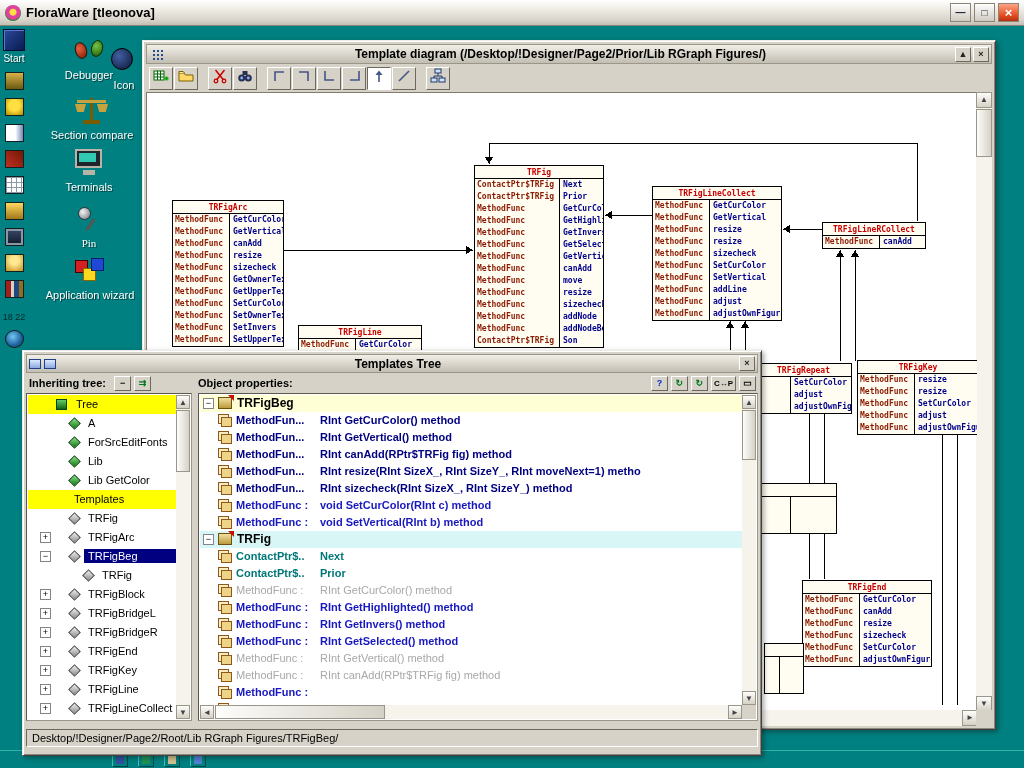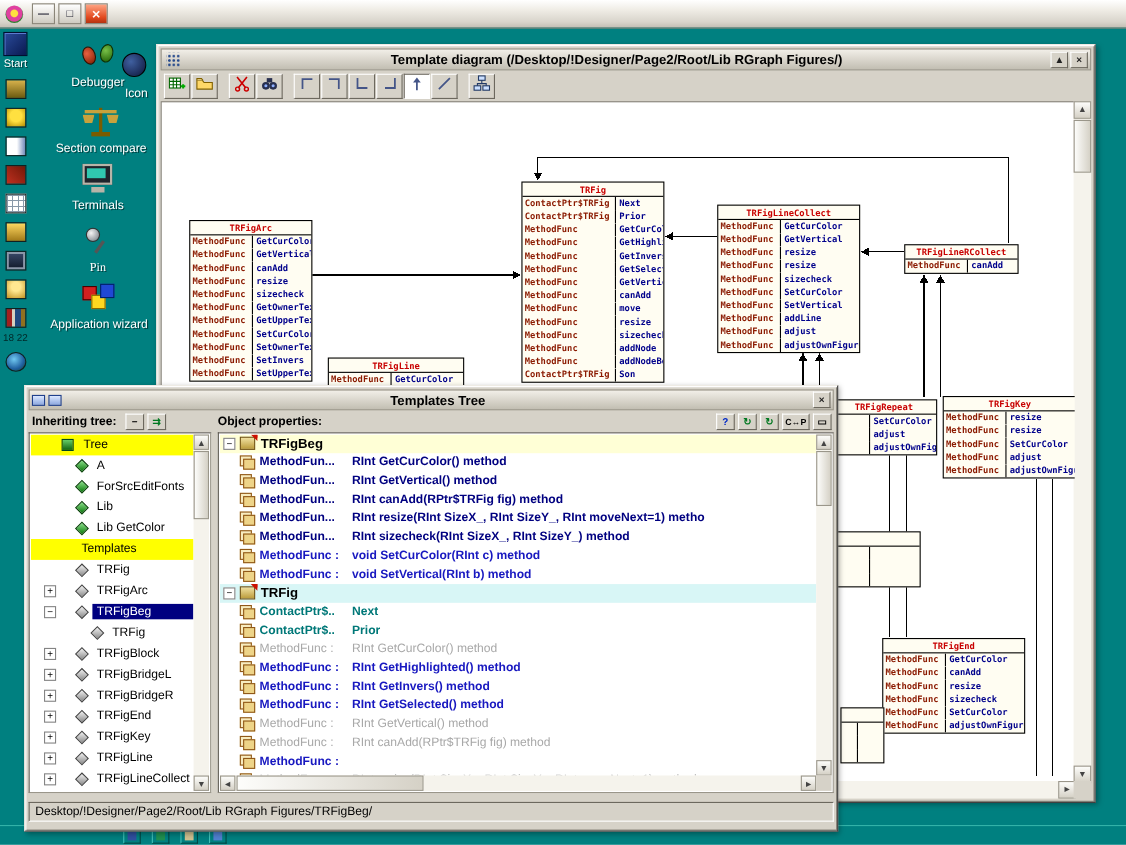--- a/index.html
+++ b/index.html
@@ -30,21 +30,21 @@
 .mi-scales-icon{background:linear-gradient(#d8b24c,#6b5a10)}
 .mi-bell-icon{background:radial-gradient(circle at 50% 40%,#ffe040 40%,#b08800)}
 .mi-notebook-icon{background:linear-gradient(90deg,#ffffff 55%,#7088b8)}
 .mi-brush-icon{background:linear-gradient(45deg,#c03020,#701808)}
 .mi-grid-icon{background-color:#fff;background-image:repeating-linear-gradient(0deg,#8898a8 0 1px,transparent 1px 5px),repeating-linear-gradient(90deg,#8898a8 0 1px,transparent 1px 5px)}
 .mi-key-icon{background:linear-gradient(#ffd860,#a07818)}
 .mi-monitor-icon{background:linear-gradient(#3a4a6a,#101828);box-shadow:inset 0 0 0 2px #8a96a8}
 .mi-lamp-icon{background:radial-gradient(circle at 50% 35%,#ffe890 30%,#c09020)}
 .mi-books-icon{background:linear-gradient(90deg,#a02020 30%,#d8d0c0 30% 45%,#204880 45% 75%,#907020 75%)}
 .mi-globe-icon{border-radius:50%;background:radial-gradient(circle at 40% 35%,#70c8f0,#2060a0 60%,#104020)}
-.strip-clock{color:#002828;font-size:9px;font-weight:normal;text-align:center;margin-top:4px;letter-spac.ing:0}
+.strip-clock{color:#002828;font-size:9px;font-weight:normal;text-align:center;margin-top:14px;letter-spac.ing:0}
 .desk-icon{position:absolute;text-align:center;color:#fff;font-size:11px;z-index:1;cursor:default}
 .di-art{position:relative;width:34px;height:30px;margin:0 auto}
 .di-art i{position:absolute}
 .di-label{margin-top:3px;text-shadow:1px 1px 0 #004040;white-space:nowrap}
 
 
 .win{position:absolute;background:#d6d2c8;padding:3px;border:1px solid #404040;
   border-top-color:#eeebe4;border-left-color:#eeebe4;
   box-shadow:inset 1px 1px 0 #fff,inset -1px -1px 0 #8a867c,2px 2px 5px rgba(0,0,0,.35)}
 .ititle{height:20px;background:linear-gradient(#f2efe8,#c2beb2);border:1px solid #9a968a;
@@ -137,20 +137,21 @@
   display:flex;align-items:center;justify-content:center;flex:none}
 .tkb i{width:8px;height:8px}
 </style>
 </head>
 <body>
 
 <div class="screen">
 
   <div class="app-titlebar">
     <span class="app-icon"></span>
+    <span class="app-title">FloraWare [tleonova]</span>
     <span class="cap">—</span>
     <span class="cap">□</span>
     <span class="cap close">×</span>
   </div>
 
   <div class="left-strip">
     <div class="start">
       <div class="start-ico"></div>
       <div class="start-label">Start</div>
     </div>
@@ -214,21 +215,21 @@
           <i style="left:10px;top:12px;width:13px;height:13px;background:#ffd820;border:1px solid #860"></i>
           <i style="left:18px;top:2px;width:13px;height:13px;background:#2048d4;border:1px solid #026"></i>
         </div>
         <div class="di-label">Application wizard</div>
       </div>
     </div>
 
   <div class="win dwin">
     <div class="ititle">
       <span class="win-dots"></span>
-      <span class="t">Template diagram (/Desktop/!Designer/Page2/Root/Lib RGraph Figures/)</span>
+      <span class="t">Template diagram (/Desktop/!Designer/Page2/Prior/Lib RGraph Figures/)</span>
       <span class="sm-btn">▲</span>
       <span class="sm-btn">×</span>
     </div>
     <div class="dtoolbar" id="diagram-toolbar">
         <div class="tbtn">
           <span><svg viewBox="0 0 16 16">
               <rect x="1" y="3" width="10" height="9" fill="#fff" stroke="#060"></rect>
               <path d="M1 6h10M1 9h10M4.5 3v9M7.5 3v9" stroke="#060" fill="none"></path>
               <path d="M11.5 10.5h4M13.5 8.5v4" stroke="#0a0" stroke-width="1.8"></path>
             </svg></span>

